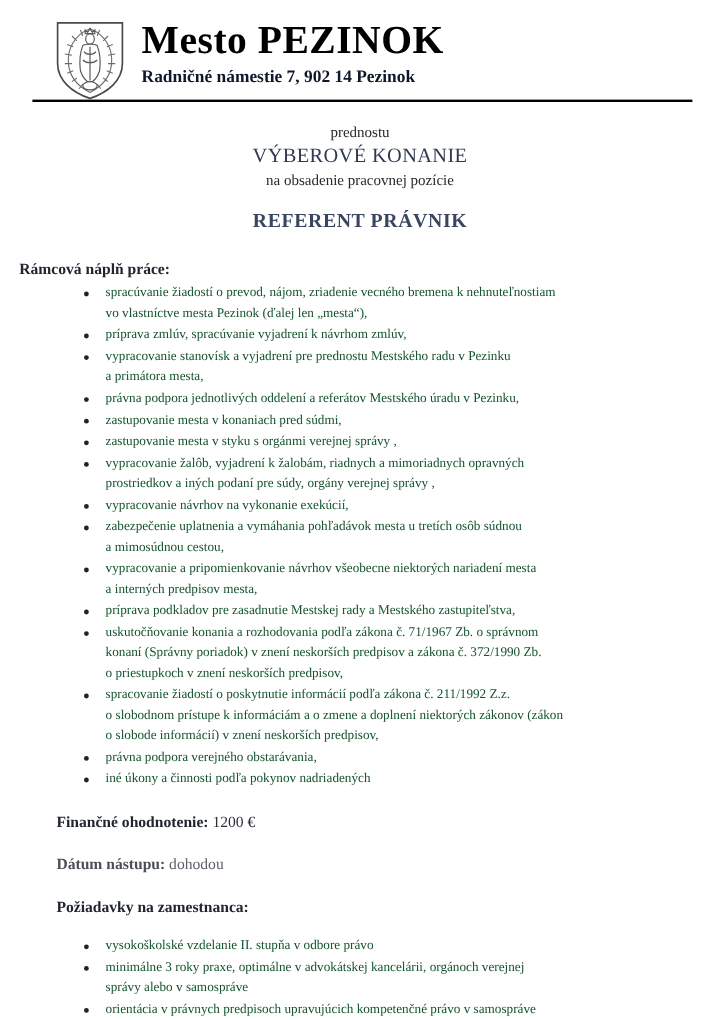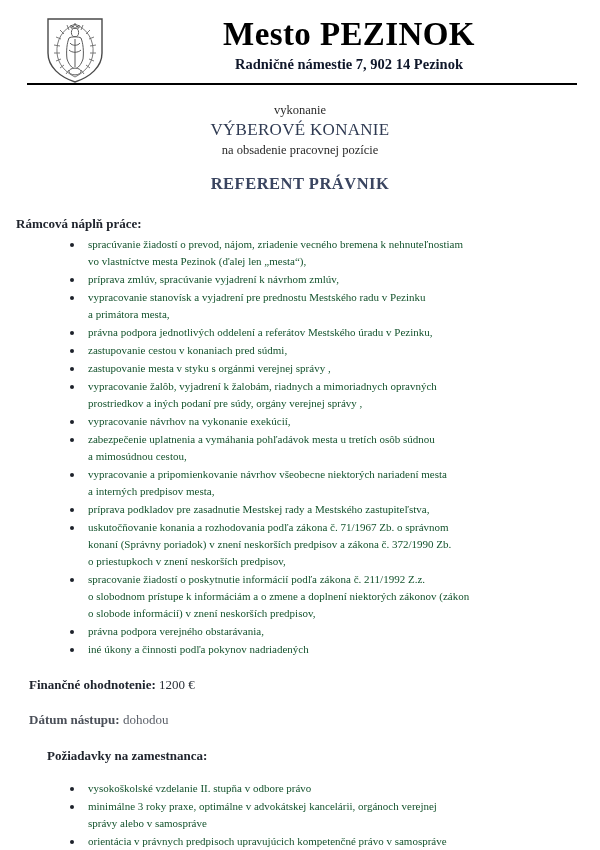--- a/index.html
+++ b/index.html
@@ -29,21 +29,21 @@
     width: 60px;
     height: 67px;
   }
   .crest svg { display: block; }
 
   .org-block {
     position: absolute;
     left: 118px;
     right: 20px;
     top: 16px;
-    text-align: center;
+    text-align: left;
   }
   .org-title {
     font-size: 33px;
     font-weight: bold;
     letter-spacing: 0.4px;
     line-height: 1.12;
     color: #000000;
     white-space: nowrap;
   }
   .org-address {
@@ -123,21 +123,21 @@
     width: 4.2px;
     height: 4.2px;
     border-radius: 50%;
     background: #1d222b;
   }
   ul.bullets > li .cont {
     display: block;
   }
 
   .kv-line {
-    padding-left: 29px;
+    padding-left: 47px;
     font-size: 13px;
     line-height: 17px;
   }
   .kv-line .k {
     font-weight: bold;
     color: #20252e;
   }
   .kv-line .v {
     color: #2b3038;
   }
@@ -195,21 +195,21 @@
 
   <div class="org-block">
     <div class="org-title">Mesto PEZINOK</div>
     <div class="org-address">Radničné námestie 7, 902 14 Pezinok</div>
   </div>
 
   <div class="rule"></div>
 </div>
 
 <div class="announce">
-  <div class="announce-verb">vykonanie</div>
+  <div class="announce-verb">prednostu</div>
   <div class="announce-main">VÝBEROVÉ KONANIE</div>
   <div class="announce-sub">na obsadenie pracovnej pozície</div>
   <div class="position-title">REFERENT PRÁVNIK</div>
 </div>
 
 <div class="section-heading" id="scope-heading">Rámcová náplň práce:</div>
 
 <ul class="bullets" id="scope-list">
   <li>
     <span class="cont">spracúvanie žiadostí o prevod, nájom, zriadenie vecného bremena k nehnuteľnostiam</span>
@@ -219,21 +219,21 @@
     <span class="cont">príprava zmlúv, spracúvanie vyjadrení k návrhom zmlúv,</span>
   </li>
   <li>
     <span class="cont">vypracovanie stanovísk a vyjadrení pre prednostu Mestského radu v Pezinku</span>
     <span class="cont">a primátora mesta,</span>
   </li>
   <li>
     <span class="cont">právna podpora jednotlivých oddelení a referátov Mestského úradu v Pezinku,</span>
   </li>
   <li>
-    <span class="cont">zastupovanie cestou v konaniach pred súdmi,</span>
+    <span class="cont">zastupovanie mesta v konaniach pred súdmi,</span>
   </li>
   <li>
     <span class="cont">zastupovanie mesta v styku s orgánmi verejnej správy ,</span>
   </li>
   <li>
     <span class="cont">vypracovanie žalôb, vyjadrení k žalobám, riadnych a mimoriadnych opravných</span>
     <span class="cont">prostriedkov a iných podaní pre súdy, orgány verejnej správy ,</span>
   </li>
   <li>
     <span class="cont">vypracovanie návrhov na vykonanie exekúcií,</span>

